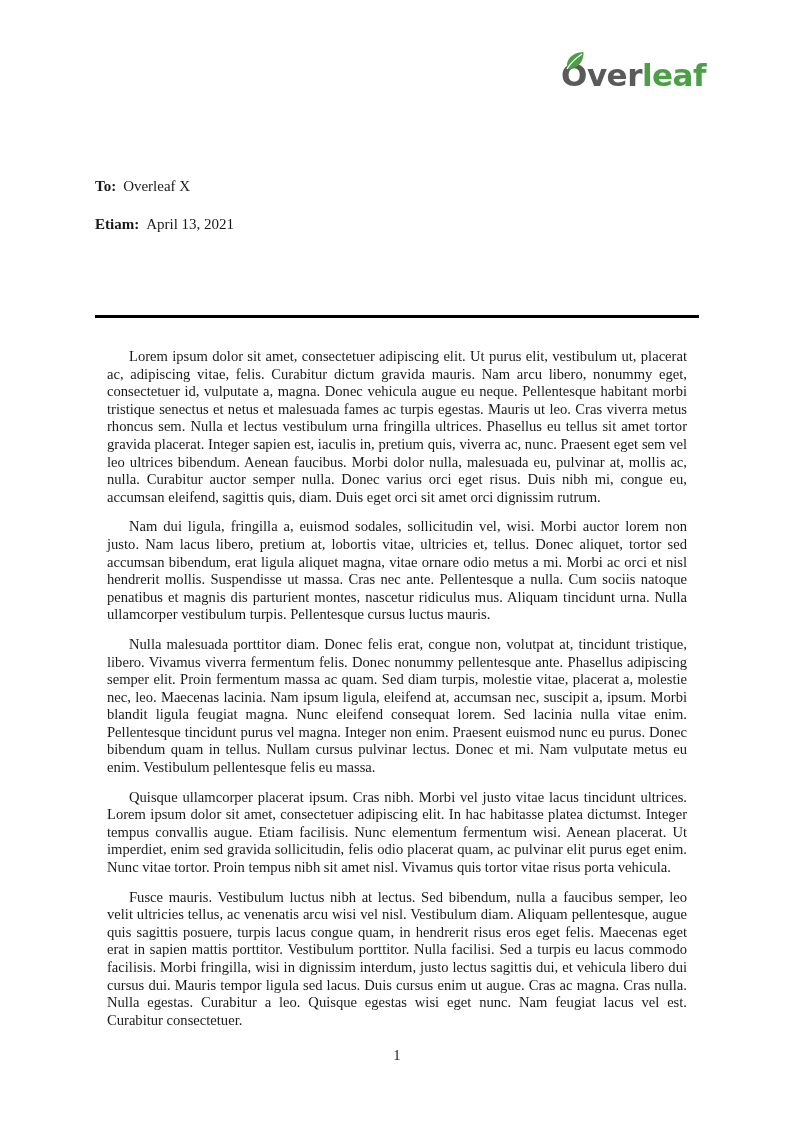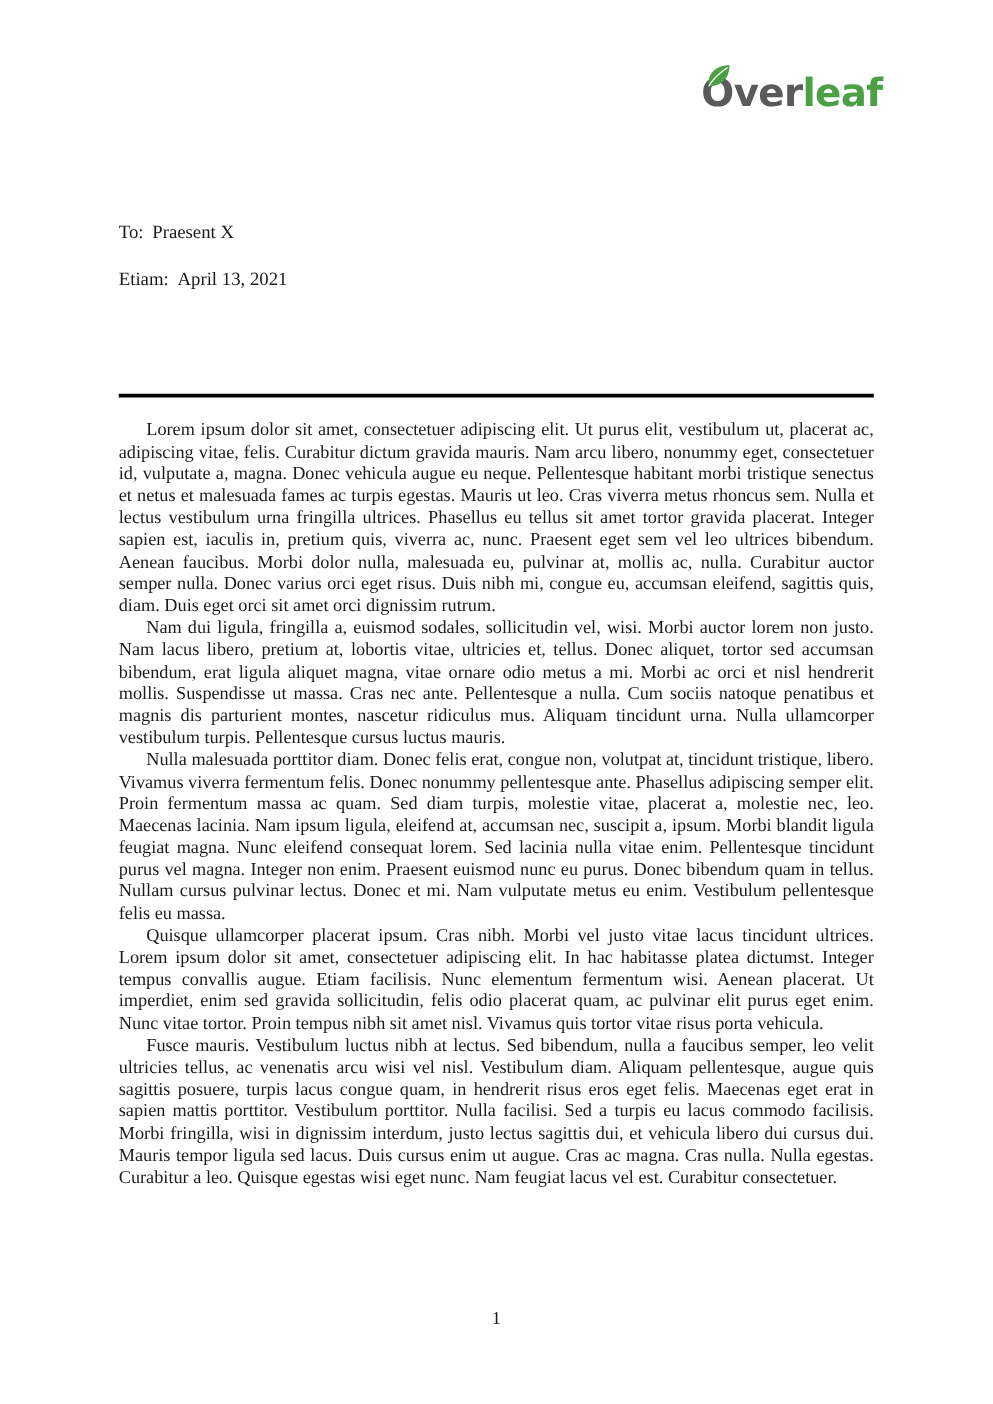--- a/index.html
+++ b/index.html
@@ -52,21 +52,21 @@
     top: 177px;
     left: 95px;
     right: 95px;
     font-size: 15px;
   }
   .memo-field {
     margin: 0 0 19px 0;
     line-height: 19px;
   }
   .memo-field .label {
-    font-weight: normal;
+    font-weight: bold;
     margin-right: 7px;
   }
 
   
   .rule {
     position: absolute;
     top: 315px;
     left: 95px;
     width: 604px;
     height: 2.6px;
@@ -79,21 +79,21 @@
     top: 336px;
     left: 95px;
     width: 604px;
     font-size: 14.6px;
     line-height: 17.6px;
     text-align: justify;
     hyphens: auto;
     -webkit-hyphens: auto;
   }
   .body-text p {
-    margin: 0;
+    margin: 12px;
     text-indent: 22px;
   }
 
   
   .page-footer {
     position: absolute;
     top: 1047px;
     left: 0;
     width: 100%;
     text-align: center;
@@ -112,21 +112,21 @@
         <path d="M2 18 C 0.5 9 6.5 1.5 18.5 1 C 19 11.5 12 18 2 18 Z" style="fill: var(--green, #4ba046);"></path>
         <path d="M2 18 C 6 11 11 7 17 3" style="fill: none; stroke: #ffffff; stroke-width: 1.1;"></path>
       </svg>
     </span>
     <span class="logo-gray">ver</span>
     <span class="logo-green">leaf</span>
   </div>
 
   <div class="memo-fields">
     <div class="memo-field">
-      <span class="label">To:</span><span>Praesent X</span>
+      <span class="label">To:</span><span>Overleaf X</span>
     </div>
     <div class="memo-field">
       <span class="label">Etiam:</span><span>April 13, 2021</span>
     </div>
   </div>
 
   <div class="rule"></div>
 
   <div class="body-text">
     <p>Lorem ipsum dolor sit amet, consectetuer adipiscing elit. Ut purus elit, vestibulum ut, placerat ac, adipiscing vitae, felis. Curabitur dictum gravida mauris. Nam arcu libero, nonummy eget, consectetuer id, vulputate a, magna. Donec vehicula augue eu neque. Pellentesque habitant morbi tristique senectus et netus et malesuada fames ac turpis egestas. Mauris ut leo. Cras viverra metus rhoncus sem. Nulla et lectus vestibulum urna fringilla ultrices. Phasellus eu tellus sit amet tortor gravida placerat. Integer sapien est, iaculis in, pretium quis, viverra ac, nunc. Praesent eget sem vel leo ultrices bibendum. Aenean faucibus. Morbi dolor nulla, malesuada eu, pulvinar at, mollis ac, nulla. Curabitur auctor semper nulla. Donec varius orci eget risus. Duis nibh mi, congue eu, accumsan eleifend, sagittis quis, diam. Duis eget orci sit amet orci dignissim rutrum.</p>

